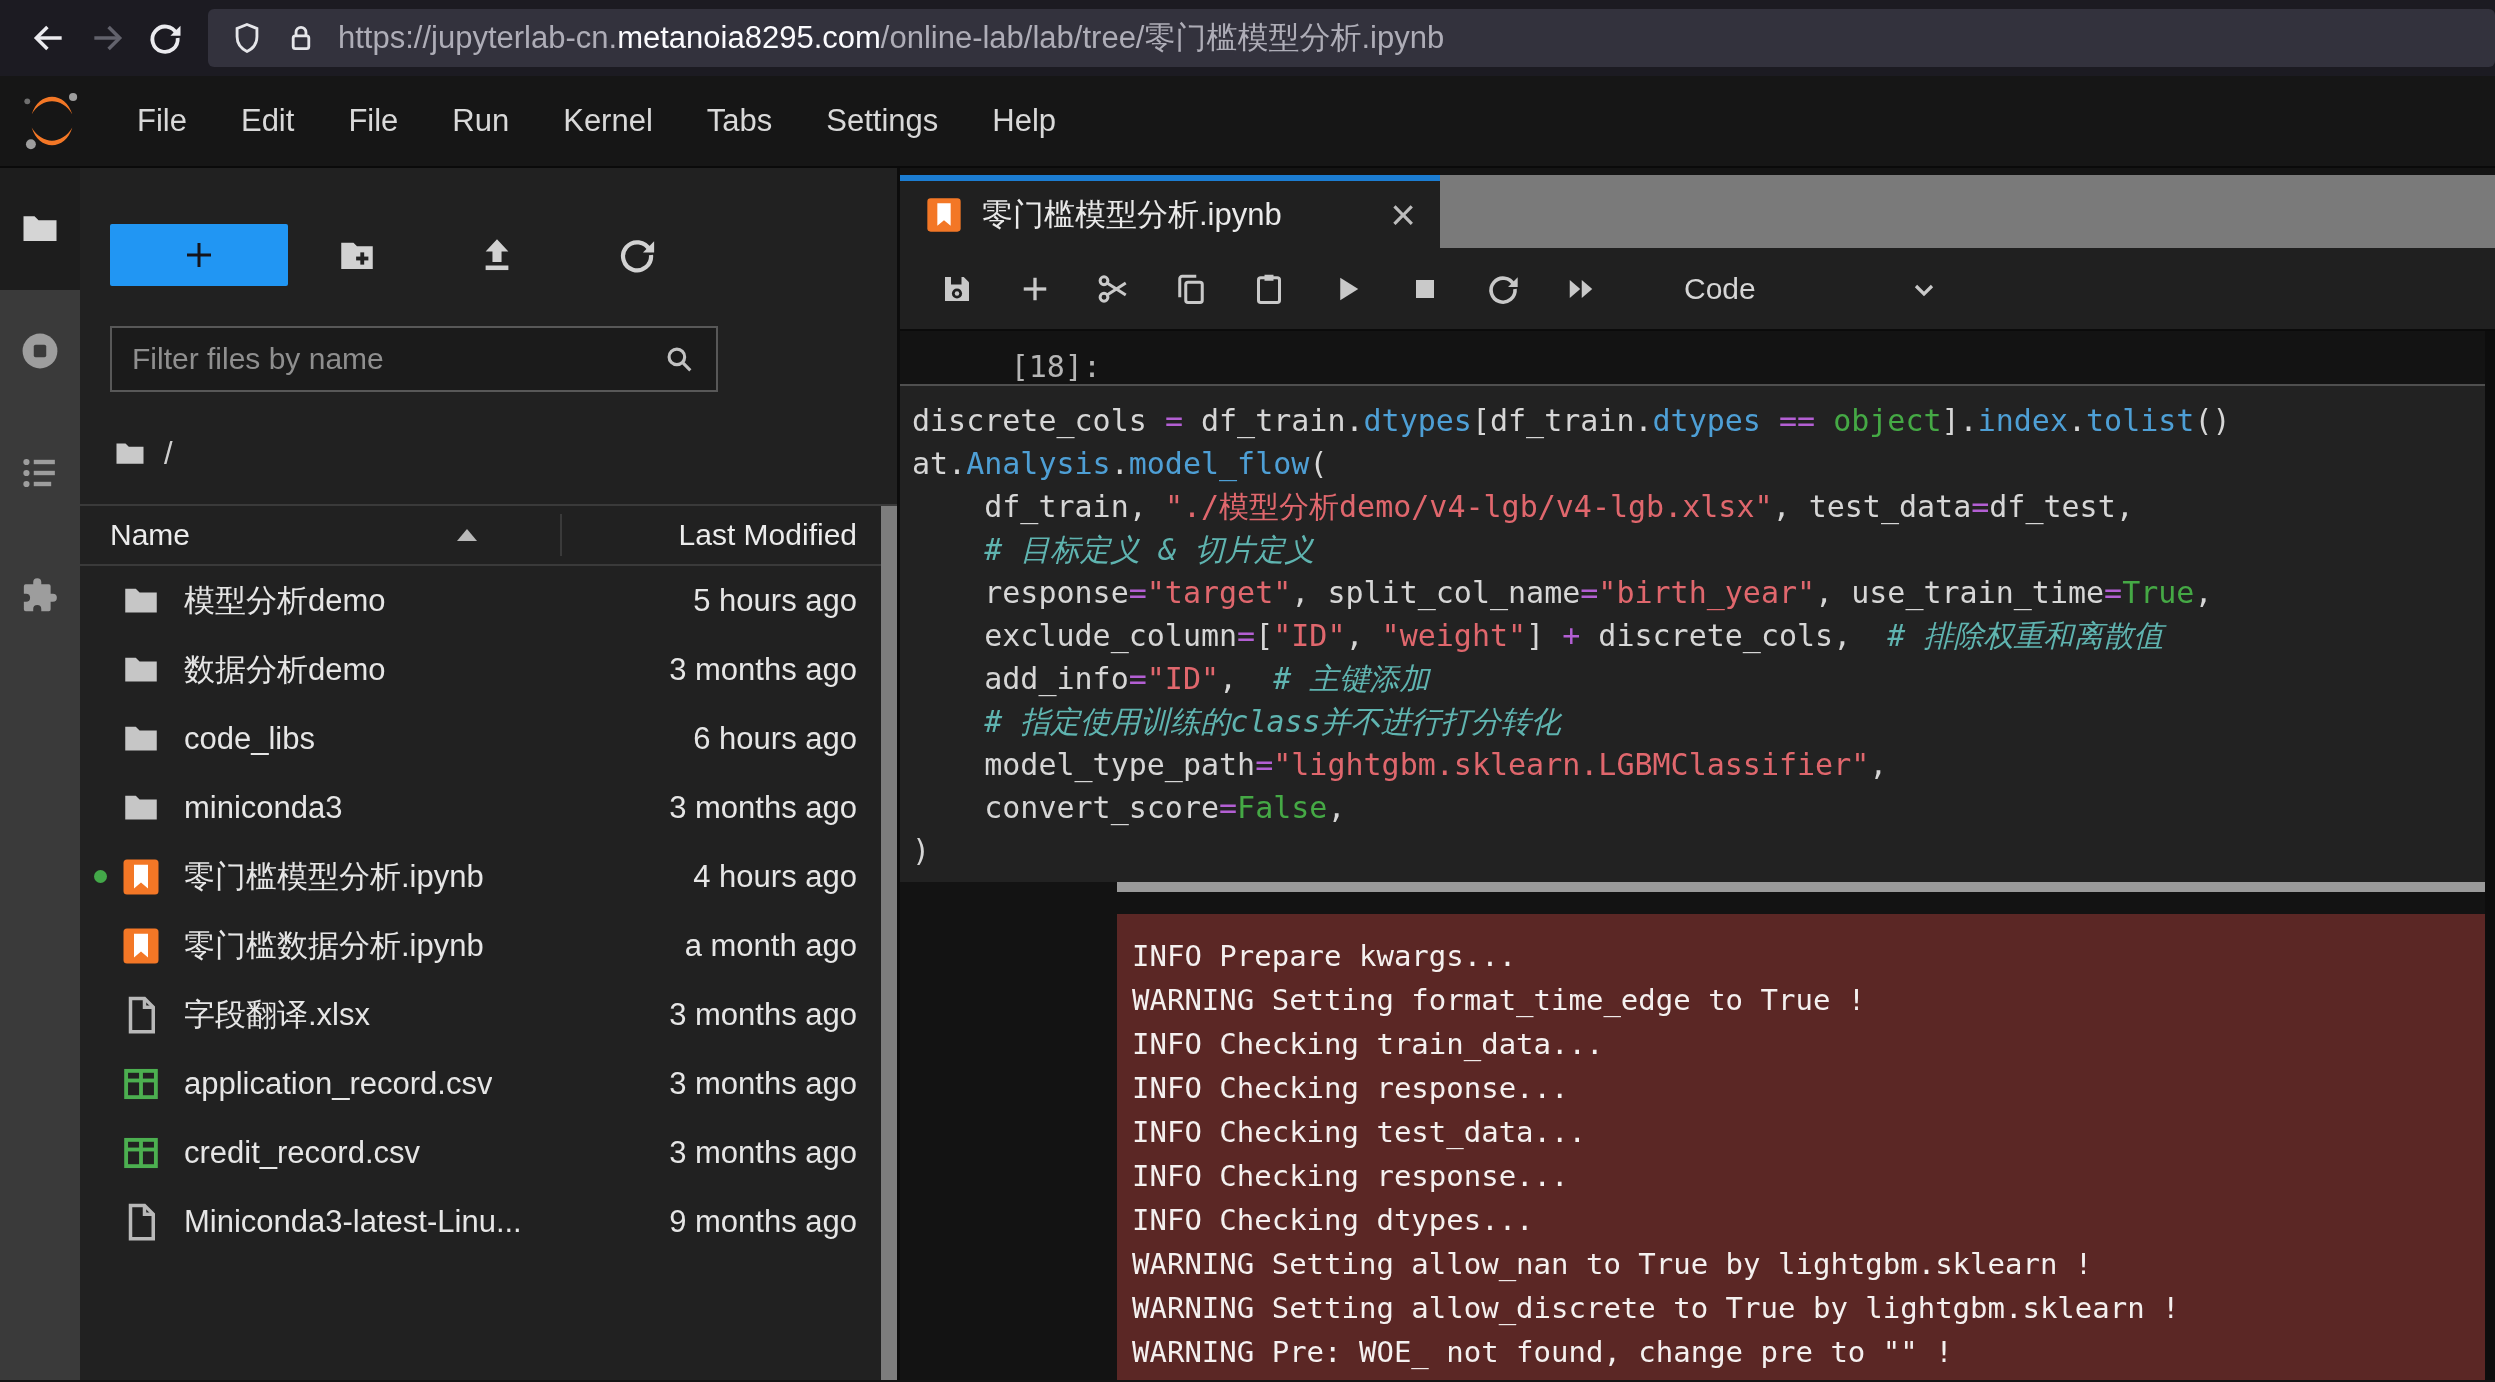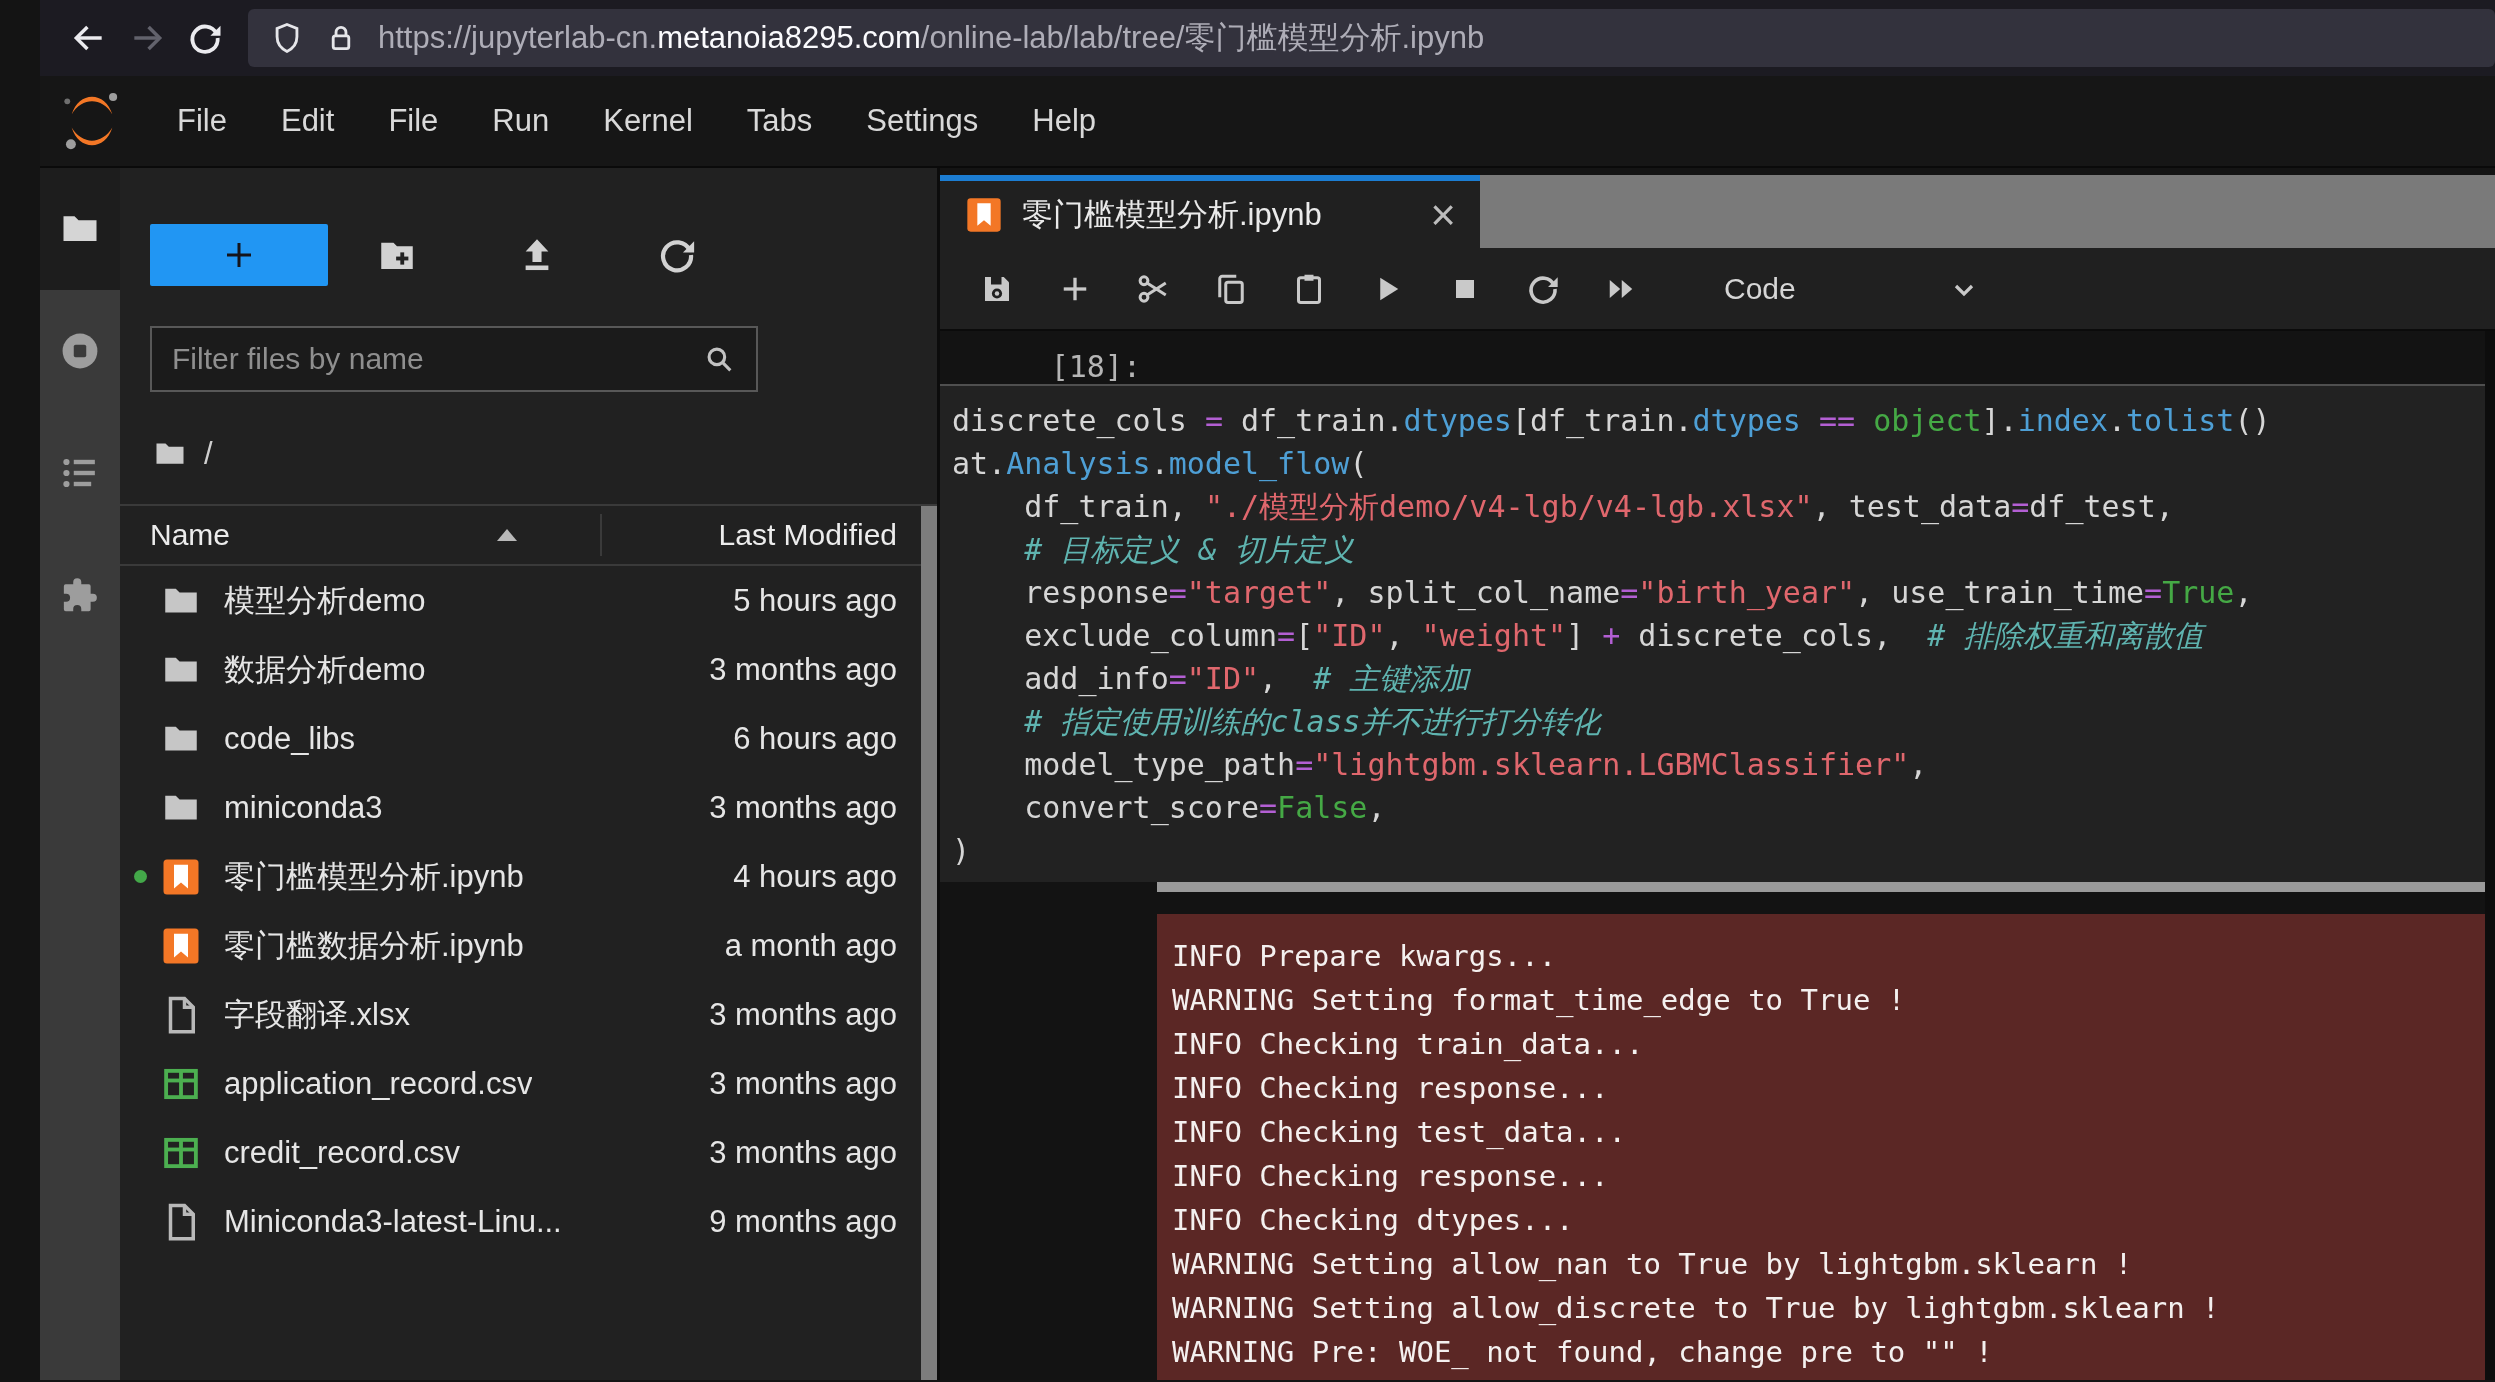--- a/index.html
+++ b/index.html
@@ -1,19 +1,19 @@
 <!DOCTYPE html>
 <html><head>
 <meta charset="utf-8">
 <style>
   * { margin:0; padding:0; box-sizing:border-box; }
   html,body { background:#000; }
   #root {
     position:relative; width:2495px; height:1382px; overflow:hidden;
-    background:#141414; font-family:"Liberation Sans", sans-serif;padding-left:40px;
+    background:#141414; font-family:"Liberation Sans", sans-serif;
   }
   svg { display:block; }
 
   
   .browser-bar { height:76px; background:#1c1b22; display:flex; align-items:center; padding-left:20px; }
   .nav-ic { width:58px; height:58px; display:flex; align-items:center; justify-content:center; color:#ebebef; flex-shrink:0; }
   .nav-ic svg { width:38px; height:38px; }
   .nav-ic.dim { color:#62626c; }
   .url-bar { flex:1; height:58px; min-width:0; background:#33323d; border-radius:6px; margin-left:14px;
              display:flex; align-items:center; padding:0 22px; gap:20px; }

